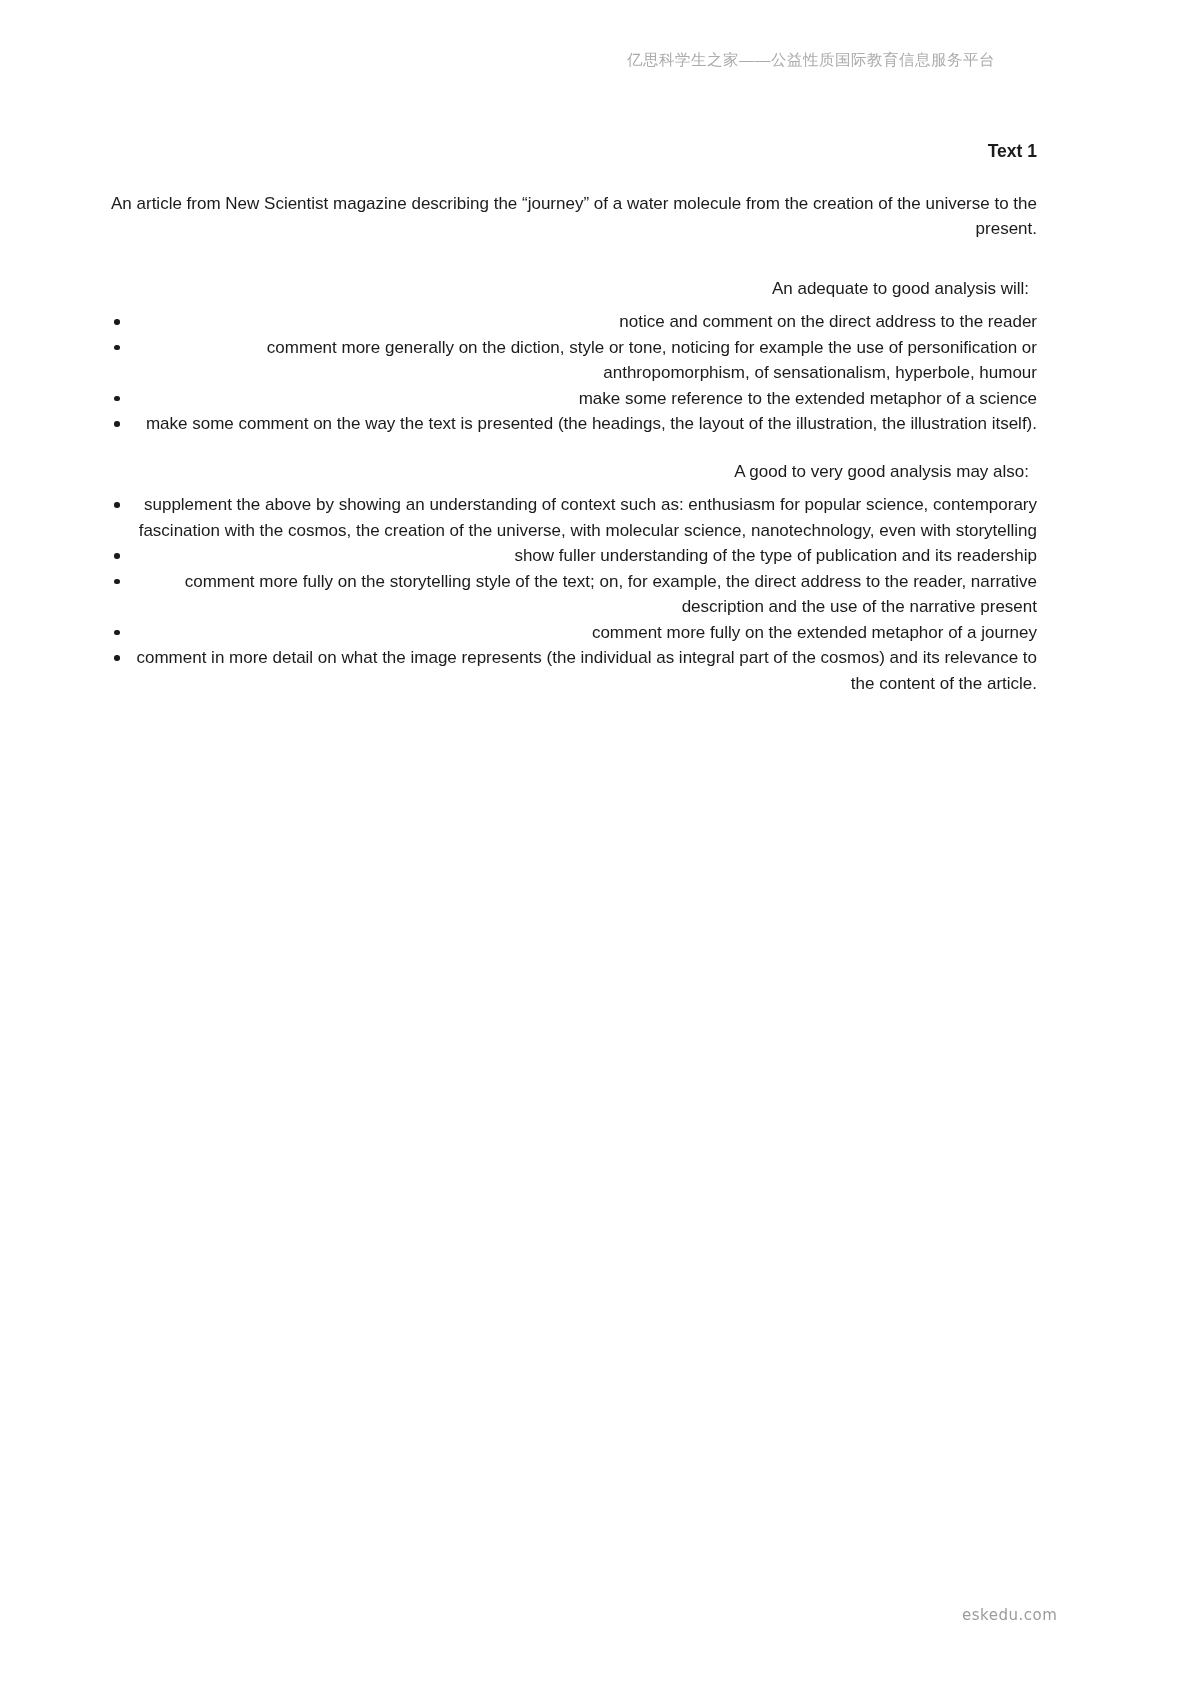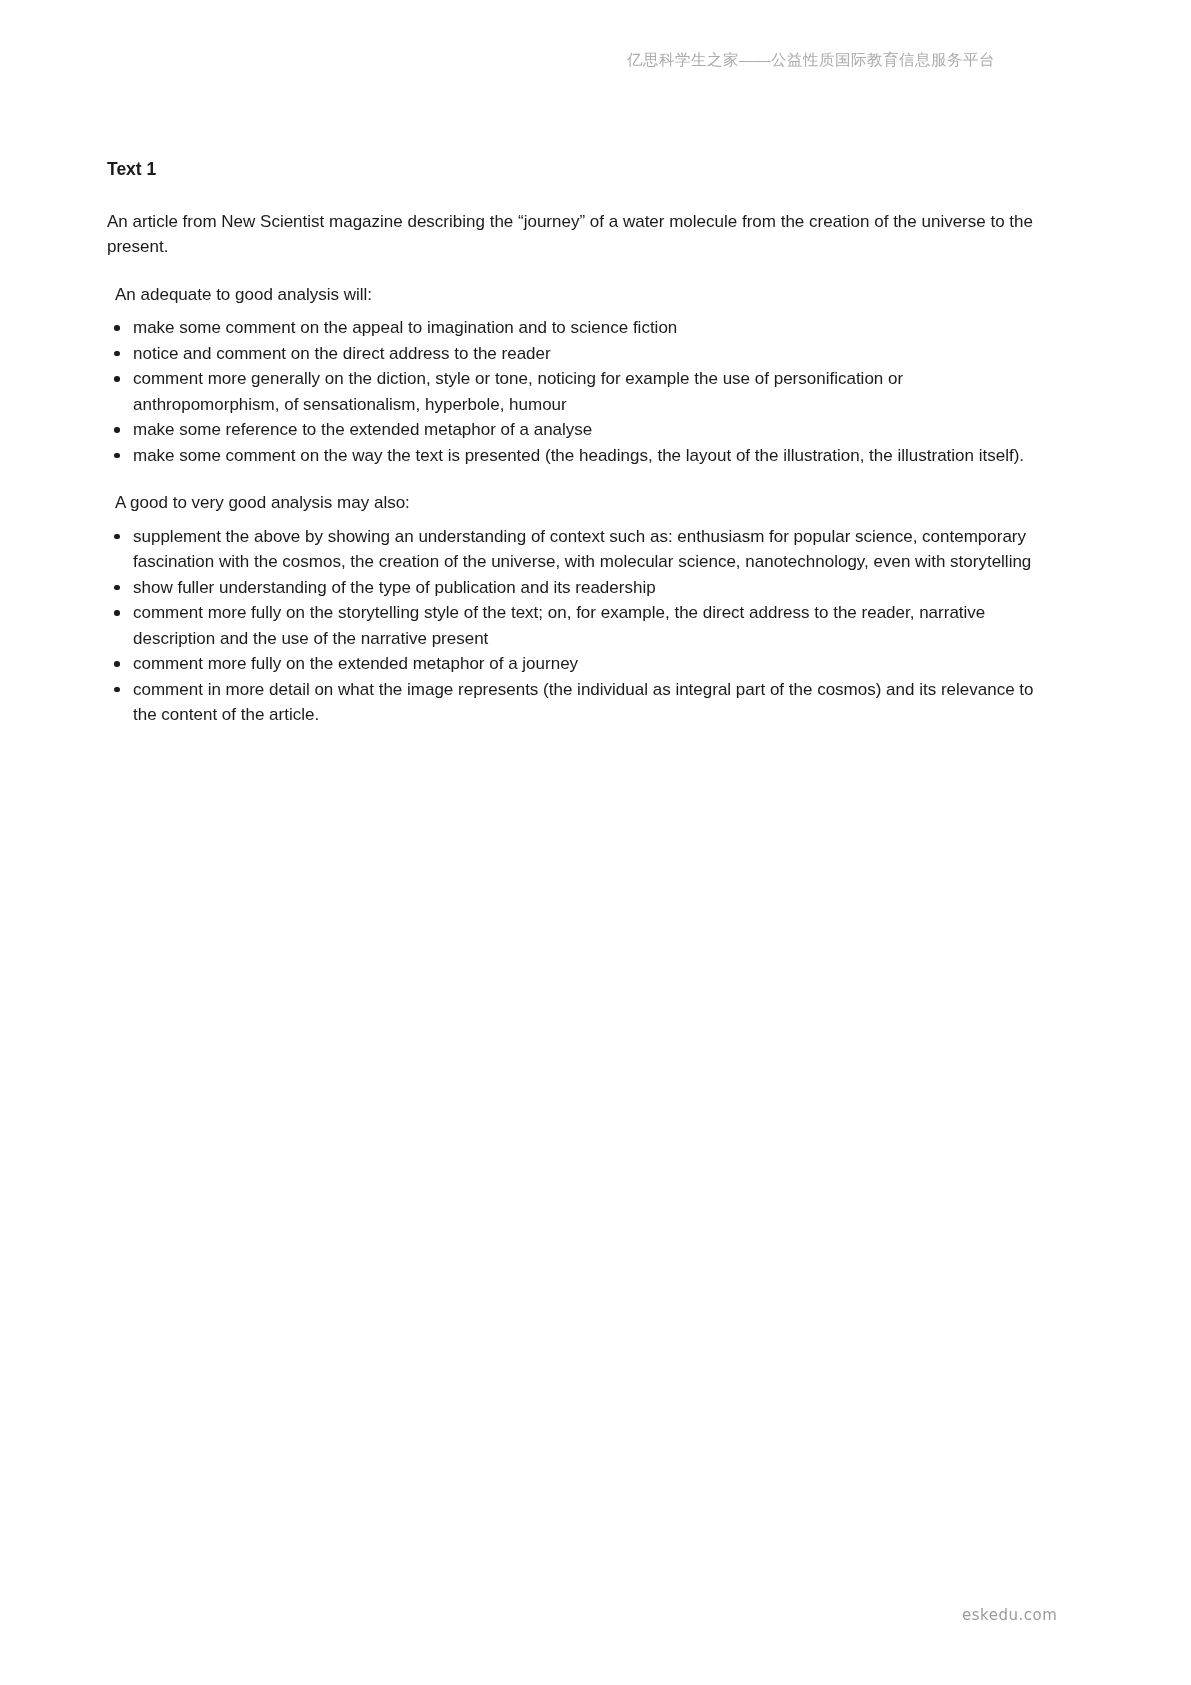--- a/index.html
+++ b/index.html
@@ -21,32 +21,33 @@
     top: 50px;
     right: 196px;
     font-size: 15.5px;
     color: #ababab;
     letter-spacing: 0.5px;
     white-space: nowrap;
   }
   .content {
     position: absolute;
     left: 107px;
-    top: 157px;
+    top: 139px;
     width: 930px;
     font-size: 17px;
     line-height: 25.5px;
+    text-align: right;
   }
   .doc-title {
     font-size: 17.5px;
     font-weight: bold;
     margin: 0 0 26px 0;
   }
   .intro {
-    margin: 0 0 22px 0;
+    margin: 0 0 34px 0;
   }
   .section-heading {
     margin: 8px;
   }
   ul.bullet-list {
     margin: 0;
     padding: 0;
     list-style: none;
   }
   ul.bullet-list li {
@@ -87,24 +88,23 @@
 
   <div class="content">
 
     <div class="doc-title">Text 1</div>
 
     <p class="intro">An article from New Scientist magazine describing the “journey” of a water molecule from the creation of the universe to the present.</p>
 
     <div class="section section-1">
       <p class="section-heading">An adequate to good analysis will:</p>
       <ul class="bullet-list">
-        <li>make some comment on the appeal to imagination and to science fiction</li>
         <li>notice and comment on the direct address to the reader</li>
         <li>comment more generally on the diction, style or tone, noticing for example the use of personification or anthropomorphism, of sensationalism, hyperbole, humour</li>
-        <li>make some reference to the extended metaphor of a analyse</li>
+        <li>make some reference to the extended metaphor of a science</li>
         <li>make some comment on the way the text is presented (the headings, the layout of the illustration, the illustration itself).</li>
       </ul>
     </div>
 
     <div class="section section-2">
       <p class="section-heading">A good to very good analysis may also:</p>
       <ul class="bullet-list">
         <li>supplement the above by showing an understanding of context such as: enthusiasm for popular science, contemporary fascination with the cosmos, the creation of the universe, with molecular science, nanotechnology, even with storytelling</li>
         <li>show fuller understanding of the type of publication and its readership</li>
         <li>comment more fully on the storytelling style of the text; on, for example, the direct address to the reader, narrative description and the use of the narrative present</li>

